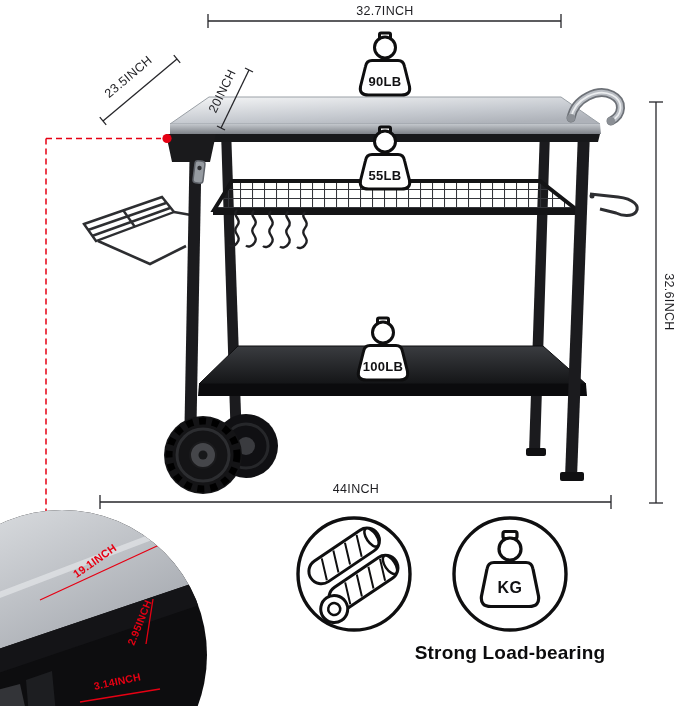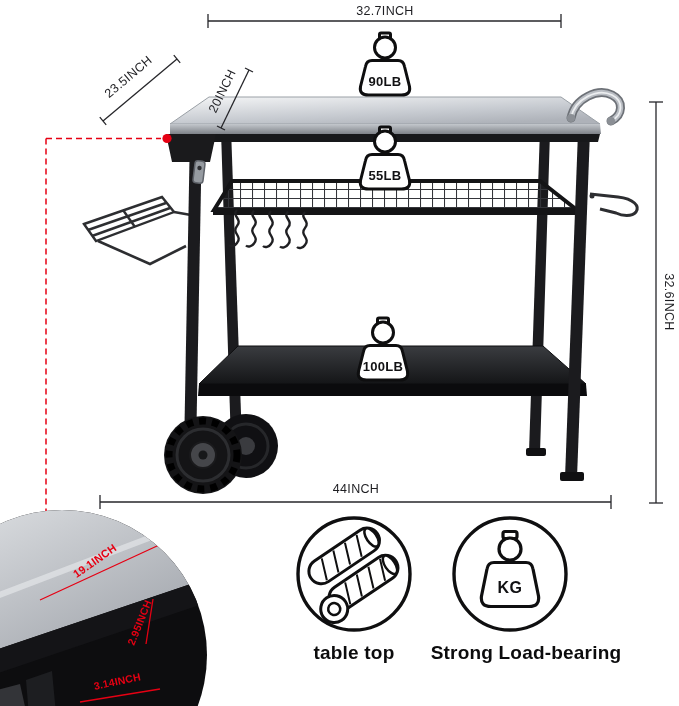--- a/index.html
+++ b/index.html
@@ -218,18 +218,17 @@
   <g stroke="#0f0f10" fill="#fff" stroke-linejoin="round">
     <circle cx="510" cy="574" r="56" stroke-width="3.4"></circle>
     <rect x="503" y="531.5" width="14" height="7" rx="2" stroke-width="3.2"></rect>
     <circle cx="510" cy="549" r="11" stroke-width="3.2"></circle>
     <path stroke-width="3.2" d="M494,562.5 L526,562.5 Q532,562.5 533,569 L538.5,596 Q540,606.5 529,606.5 L491,606.5 Q480,606.5 481.5,596 L487,569 Q488,562.5 494,562.5 Z"></path>
     <text class="kg" x="510" y="593">KG</text>
   </g>
 </svg>
 
 <div class="caption" style="left:256px;width:196px;">
-  <div>table top</div>
 </div>
-<div class="caption" style="left:416px;width:220px;">
+<div class="caption" style="left:400px;width:220px;">
   <div>Strong Load-bearing</div>
 </div>
 </div>
 
 </body></html>

